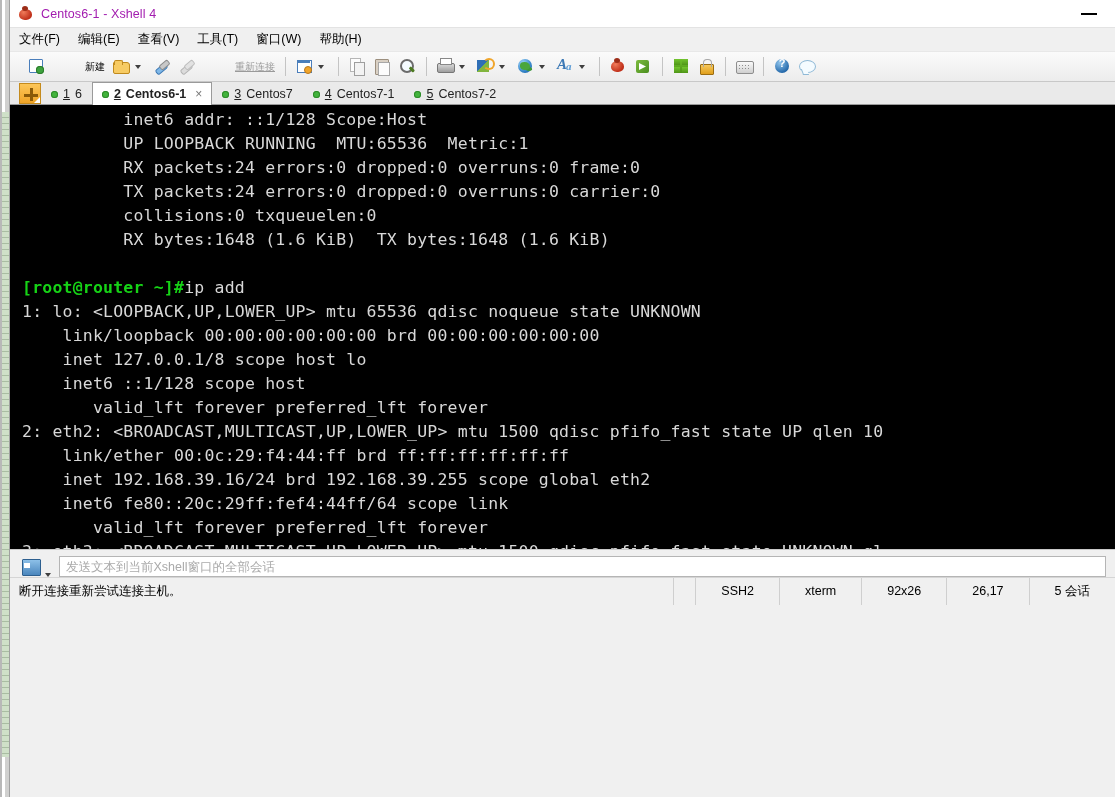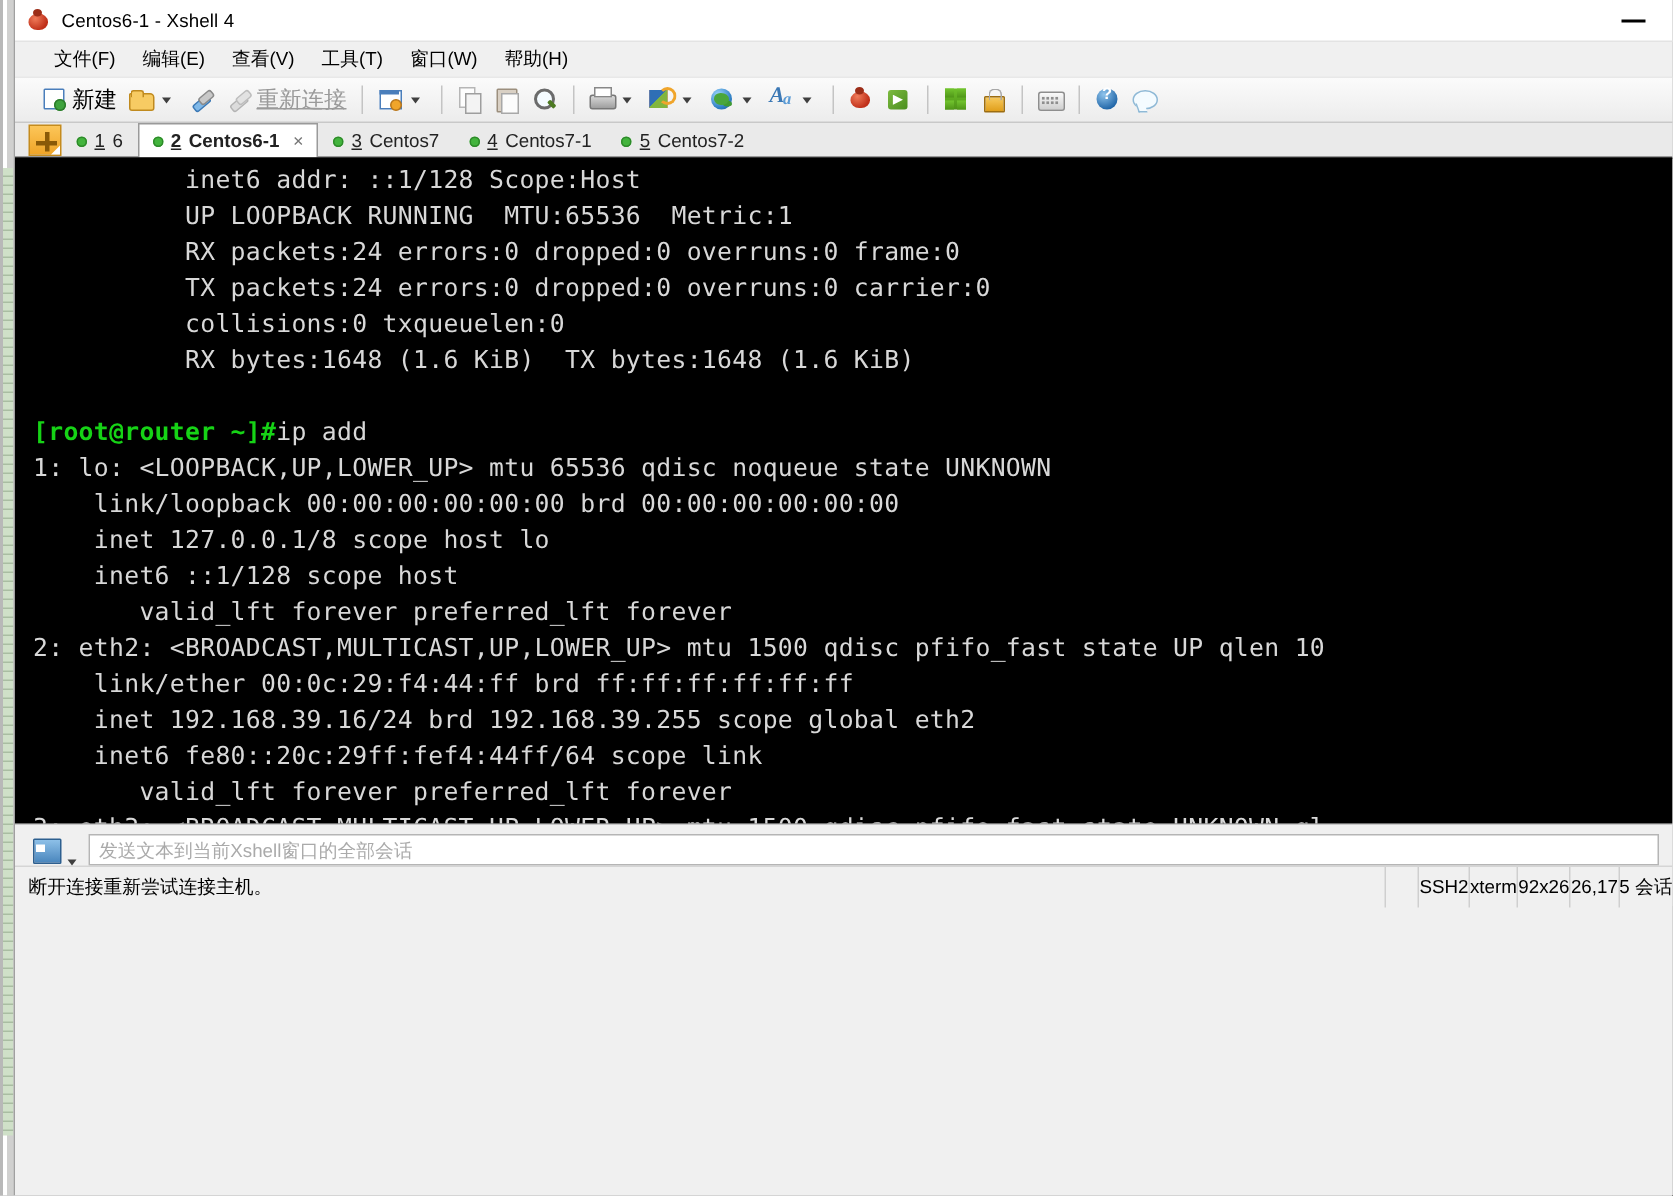--- a/index.html
+++ b/index.html
@@ -61,32 +61,32 @@
     content: ""; position: absolute; left: 1px; top: 3px;
     width: 13px; height: 11px; border-radius: 50% 50% 45% 45%;
     background: radial-gradient(circle at 35% 30%, #f07b5a, #c0301a 70%);
   }
   .app-icon::after {
     content: ""; position: absolute; left: 4px; top: 0px;
     width: 6px; height: 5px; border-radius: 50%;
     background: #9c2d18;
   }
   .title-text {
-    font-size: 12.5px; color: #000000; letter-spacing: .1px;
+    font-size: 12.5px; color: #a21caf; letter-spacing: .1px;
   }
   .win-min {
     position: absolute; right: 18px; top: 13px;
     width: 16px; height: 2px; background: #000;
   }
 
   
   .menubar {
     height: 24px; background: #f0f0f0;
     display: flex; align-items: center;
-    padding-left: 17px;
+    padding-left: 0;
     border-bottom: 1px solid #e8e8e8;
   }
   .menu-item {
     font-size: 12.5px; color: #000;
     padding: 2px 9px; cursor: default;
     white-space: nowrap;
   }
 
   
   .toolbar {
@@ -94,21 +94,21 @@
     background: linear-gradient(to bottom, #fbfbfb, #ececec);
     border-bottom: 1px solid #c8c8c8;
     display: flex; align-items: center;
     padding-left: 14px; gap: 0px;
   }
   .tb-btn {
     display: flex; align-items: center; gap: 3px;
     height: 24px; padding: 0 3px; cursor: default;
     border: 1px solid transparent; border-radius: 2px;
   }
-  .tb-label { font-size: 15px; color: #000; }
+  .tb-label { font-size: 10px; color: #000; margin-left: 37px; }
   .tb-label.dim { color: #9a9a9a; text-decoration: underline; }
   .tb-sep {
     width: 1px; height: 19px; background: #c4c4c4; margin: 0 6px;
   }
   .caret {
     width: 0; height: 0; margin: 0 4px 0 2px;
     border-left: 3.5px solid transparent;
     border-right: 3.5px solid transparent;
     border-top: 4px solid #3f3f3f;
   }
@@ -408,21 +408,21 @@
   
   .statusbar {
     height: 27px; background: #f0f0f0;
     border-top: 1px solid #d5d5d5;
     display: flex; align-items: center;
     font-size: 12.5px; color: #000;
     padding-left: 9px;
   }
   .status-msg { flex: 1; white-space: nowrap; }
   .status-cell {
-    padding: 0 0; height: 27px; line-height: 27px;
+    padding: 0 25px; height: 27px; line-height: 27px;
     border-left: 1px solid #cfcfcf;
     white-space: nowrap;
   }
   .status-cell.blank { width: 22px; padding: 0; }
 </style>
 </head>
 <body>
 
 <div id="app">
 

